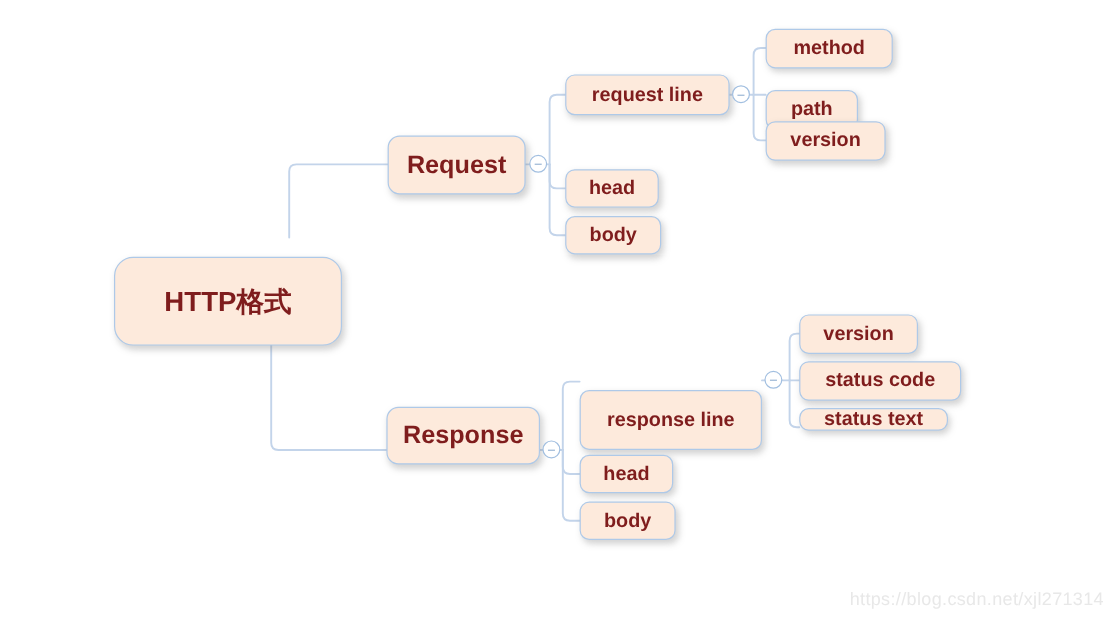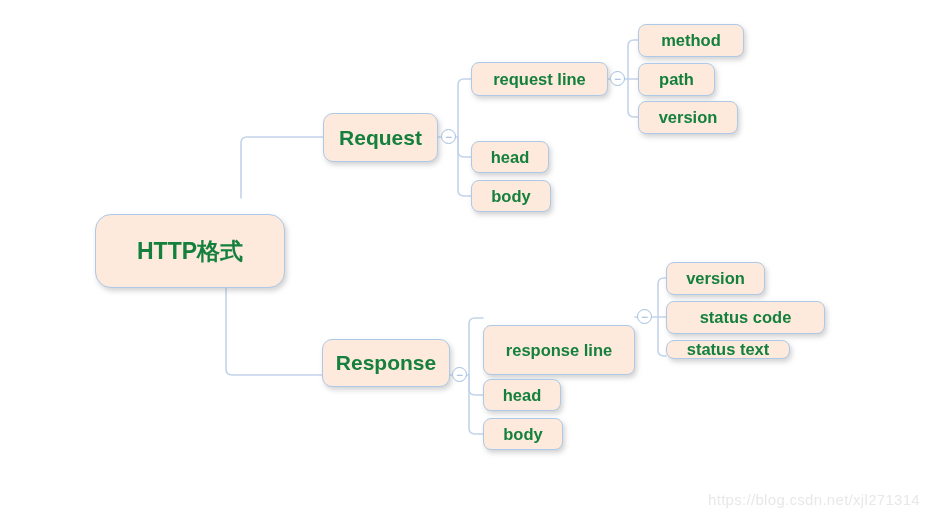--- a/index.html
+++ b/index.html
@@ -10,21 +10,21 @@
     position:relative;overflow:hidden;
   }
   #canvas{position:absolute;left:0;top:0;width:930px;height:516px;}
   svg.connectors{position:absolute;left:0;top:0;pointer-events:none;}
   svg.connectors path{fill:none;stroke:#c3d4ea;stroke-width:1.6;stroke-linecap:round;}
 
   .node{
     position:absolute;box-sizing:border-box;
     background:#fdeadc;border:1.5px solid #aec9e8;
     display:flex;align-items:center;justify-content:center;
-    color:#15803d;white-space:nowrap;
+    color:#7f1d1d;white-space:nowrap;
     box-shadow:2px 3px 5px rgba(130,130,130,0.35);
     cursor:default;
   }
   .lv0{border-radius:16px;font-size:23px;font-weight:600;margin-top:16px;}
   .lv1{border-radius:10px;font-size:21px;font-weight:600;}
   .lv2{border-radius:8px;font-size:16.5px;font-weight:600;}
 
   .collapse{
     position:absolute;box-sizing:border-box;
     width:15px;height:15px;border-radius:50%;
@@ -70,29 +70,29 @@
     <path d="M 658 317 L 658 284 Q 658 278 664 278 L 666 278"></path>
     <path d="M 658 317 L 666 317"></path>
     <path d="M 658 317 L 658 350 Q 658 356 664 356 L 666 356"></path>
   </svg>
 
   <div class="node lv0" style="left:95px;top:198px;width:190px;height:74px;">HTTP格式</div>
 
   <div class="node lv1" style="left:323px;top:113px;width:115px;height:49px;">Request</div>
   <div class="node lv2" style="left:471px;top:62px;width:137px;height:34px;">request line</div>
   <div class="node lv2" style="left:638px;top:24px;width:106px;height:33px;">method</div>
-  <div class="node lv2" style="left:638px;top:63px;width:77px;height:33px;">path</div>
+  <div class="node lv2" style="left:638px;top:75px;width:77px;height:33px;">path</div>
   <div class="node lv2" style="left:638px;top:101px;width:100px;height:33px;">version</div>
   <div class="node lv2" style="left:471px;top:141px;width:78px;height:32px;">head</div>
   <div class="node lv2" style="left:471px;top:180px;width:80px;height:32px;">body</div>
 
   <div class="node lv1" style="left:322px;top:339px;width:128px;height:48px;">Response</div>
   <div class="node lv2" style="left:483px;top:301px;width:152px;height:50px;margin-top:24px;">response line</div>
   <div class="node lv2" style="left:666px;top:262px;width:99px;height:33px;">version</div>
-  <div class="node lv2" style="left:666px;top:301px;width:159px;height:33px;">status code</div>
+  <div class="node lv2" style="left:666px;top:301px;width:135px;height:33px;">status code</div>
   <div class="node lv2" style="left:666px;top:340px;width:124px;height:19px;">status text</div>
   <div class="node lv2" style="left:483px;top:379px;width:78px;height:32px;">head</div>
   <div class="node lv2" style="left:483px;top:418px;width:80px;height:32px;">body</div>
 
   <div class="collapse" style="left:441px;top:129px;">−</div>
   <div class="collapse" style="left:610px;top:71px;">−</div>
   <div class="collapse" style="left:452px;top:367px;">−</div>
   <div class="collapse" style="left:637px;top:309px;">−</div>
 
   <div class="watermark">https://blog.csdn.net/xjl271314</div>

